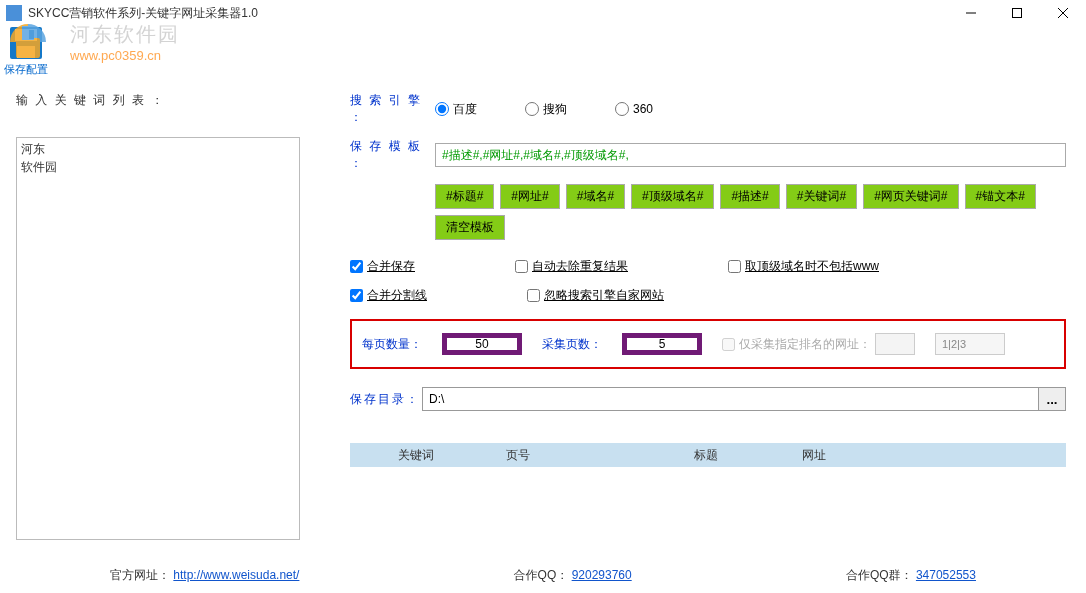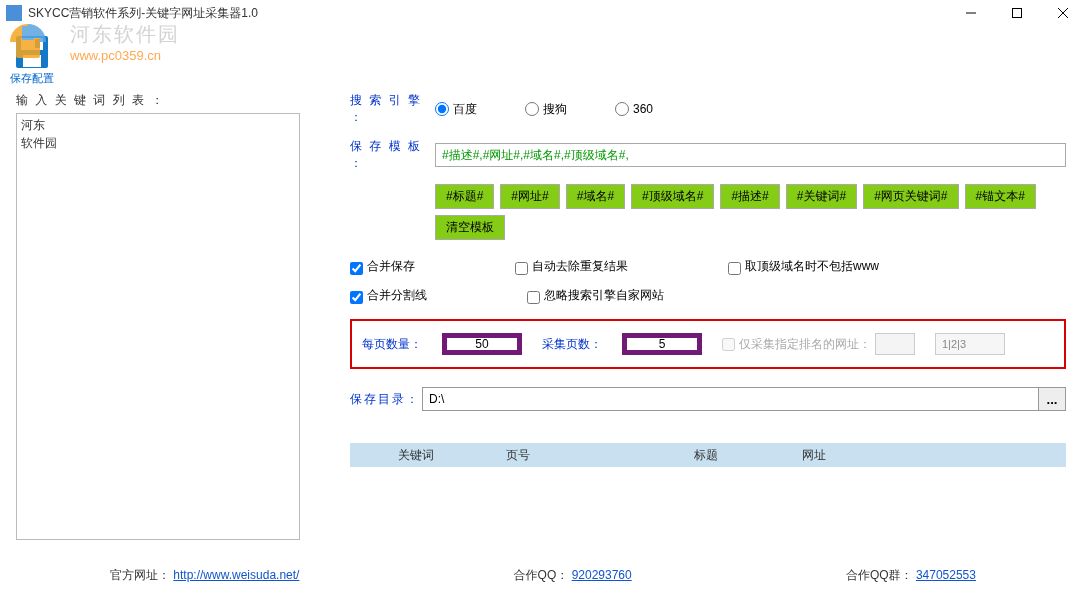--- a/index.html
+++ b/index.html
@@ -14,28 +14,28 @@
 .window-controls .wc svg { width: 10px; height: 10px; }
 
 
 .watermark { position: absolute; top: 20px; left: 6px; display: flex; align-items: center; opacity: 0.85; pointer-events: none; z-index: 100; }
 .watermark .logo { width: 44px; height: 44px; }
 .watermark .wm-text { display: flex; flex-direction: column; margin-left: 20px; }
 .watermark .wm-line1 { font-size: 20px; color: #ccc; letter-spacing: 2px; }
 .watermark .wm-line2 { font-size: 13px; color: #ff9a33; }
 
 
-.toolbar { height: 60px; display: flex; align-items: flex-end; padding-left: 6px; }
+.toolbar { height: 60px; display: flex; align-items: flex-start; padding-left: 0; }
 .toolbar .tool-btn { display: flex; flex-direction: column; align-items: center; width: 52px; cursor: pointer; }
 .toolbar .tool-btn .save-icon { width: 34px; height: 34px; }
 .toolbar .tool-btn .tool-label { font-size: 11px; color: #0066cc; margin-top: 2px; }
 
 
 .content { display: flex; height: 460px; }
-.left-panel { width: 310px; padding: 6px 10px 6px 16px; display: flex; flex-direction: column; }
+.left-panel { width: 310px; padding: 6px 10px 6px 16px; display: flex; flex-direction: column; gap: 24px; }
 .left-panel .kw-label { font-size: 12px; color: #333; margin-bottom: 4px; letter-spacing: 2px; }
 .left-panel .kw-list { flex: 1; border: 1px solid #bbb; background: #fff; padding: 2px 4px; font-size: 12px; color: #333; line-height: 18px; overflow: auto; }
 
 .right-panel { flex: 1; padding: 6px 20px 0 40px; }
 
 .row { display: flex; align-items: center; margin-bottom: 12px; font-size: 12px; }
 .row .lbl { color: #0033cc; letter-spacing: 2px; width: 85px; }
 
 
 .radios { display: flex; gap: 48px; align-items: center; }
@@ -45,21 +45,21 @@
 
 .template-input { flex: 1; height: 24px; border: 1px solid #aaa; padding: 0 6px; font-size: 12px; color: #009900; }
 .tag-buttons { margin-left: 85px; display: flex; gap: 6px; flex-wrap: wrap; }
 .tag-buttons button { height: 25px; padding: 0 10px; border: 1px solid #aaa; background: #84cc16; font-size: 12px; cursor: pointer; }
 
 
 .start-btn { width: 100%; height: 64px; border: 1px solid #999; background: linear-gradient(#f7f7f7,#e7e7e7); font-size: 30px; letter-spacing: 10px; cursor: pointer; margin-top: 10px; }
 
 
 .check-row { display: flex; gap: 100px; margin-top: 18px; }
-.check-row label { display: inline-flex; align-items: flex-end; gap: 4px; cursor: pointer; font-size: 12px; }
+.check-row label { display: inline-flex; align-items: center; gap: 4px; cursor: pointer; font-size: 12px; text-decoration: underline; }
 
 
 .red-box { border: 2px solid #d80000; display: flex; align-items: center; padding: 12px 10px; margin-top: 15px; gap: 20px; }
 .red-box .rlabel { color: #0033cc; }
 .red-box .num-input { width: 80px; height: 22px; border: 5px solid #701a75; text-align: center; font-size: 12px; }
 .red-box .grey-disabled { color: #aaa; display: inline-flex; align-items: center; gap: 4px; }
 .red-box .grey-input { width: 40px; height: 22px; border: 1px solid #ccc; background: #f4f4f4; }
 .red-box .pager { width: 70px; height: 22px; border: 1px solid #ccc; background: #f6f6f6; display: inline-flex; align-items: center; padding: 0 6px; font-size: 11px; color: #888; }
 
 

